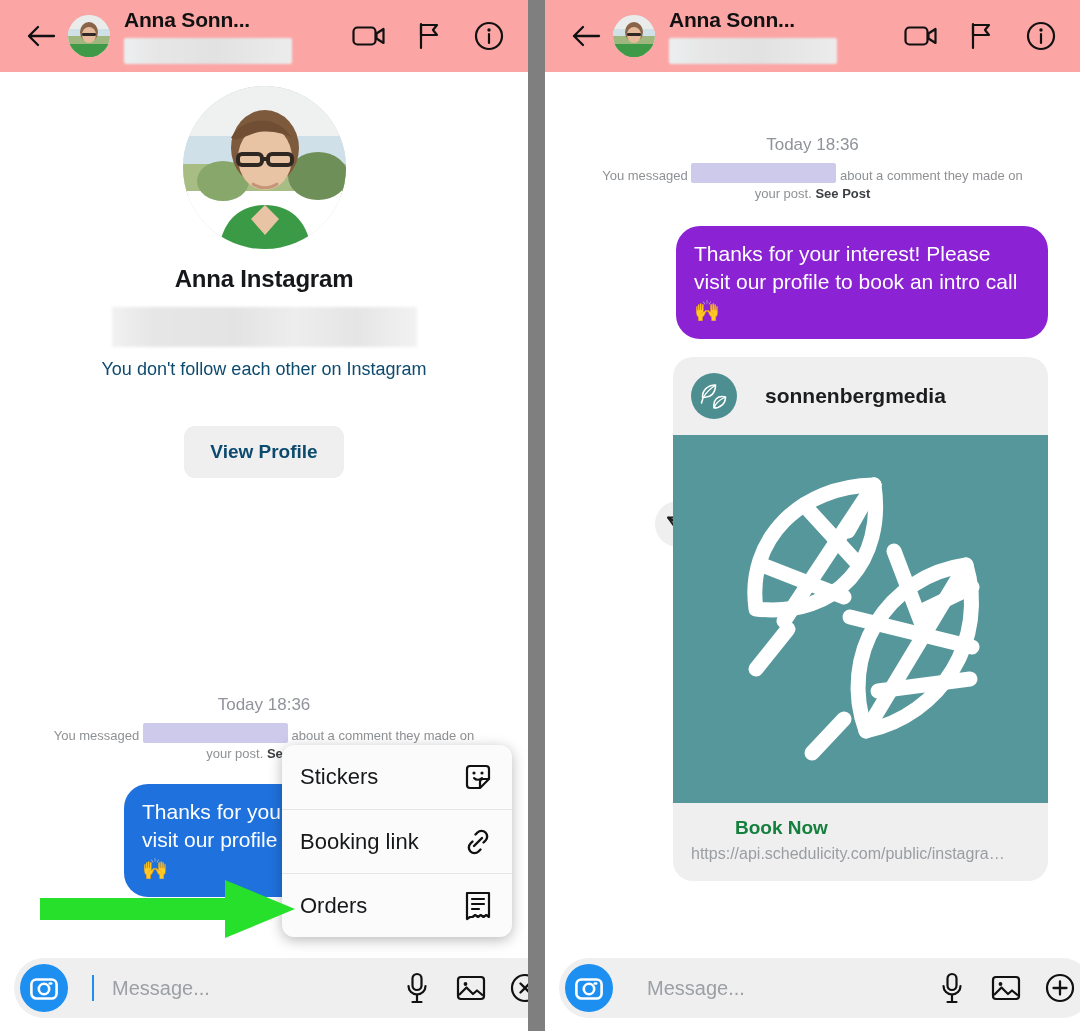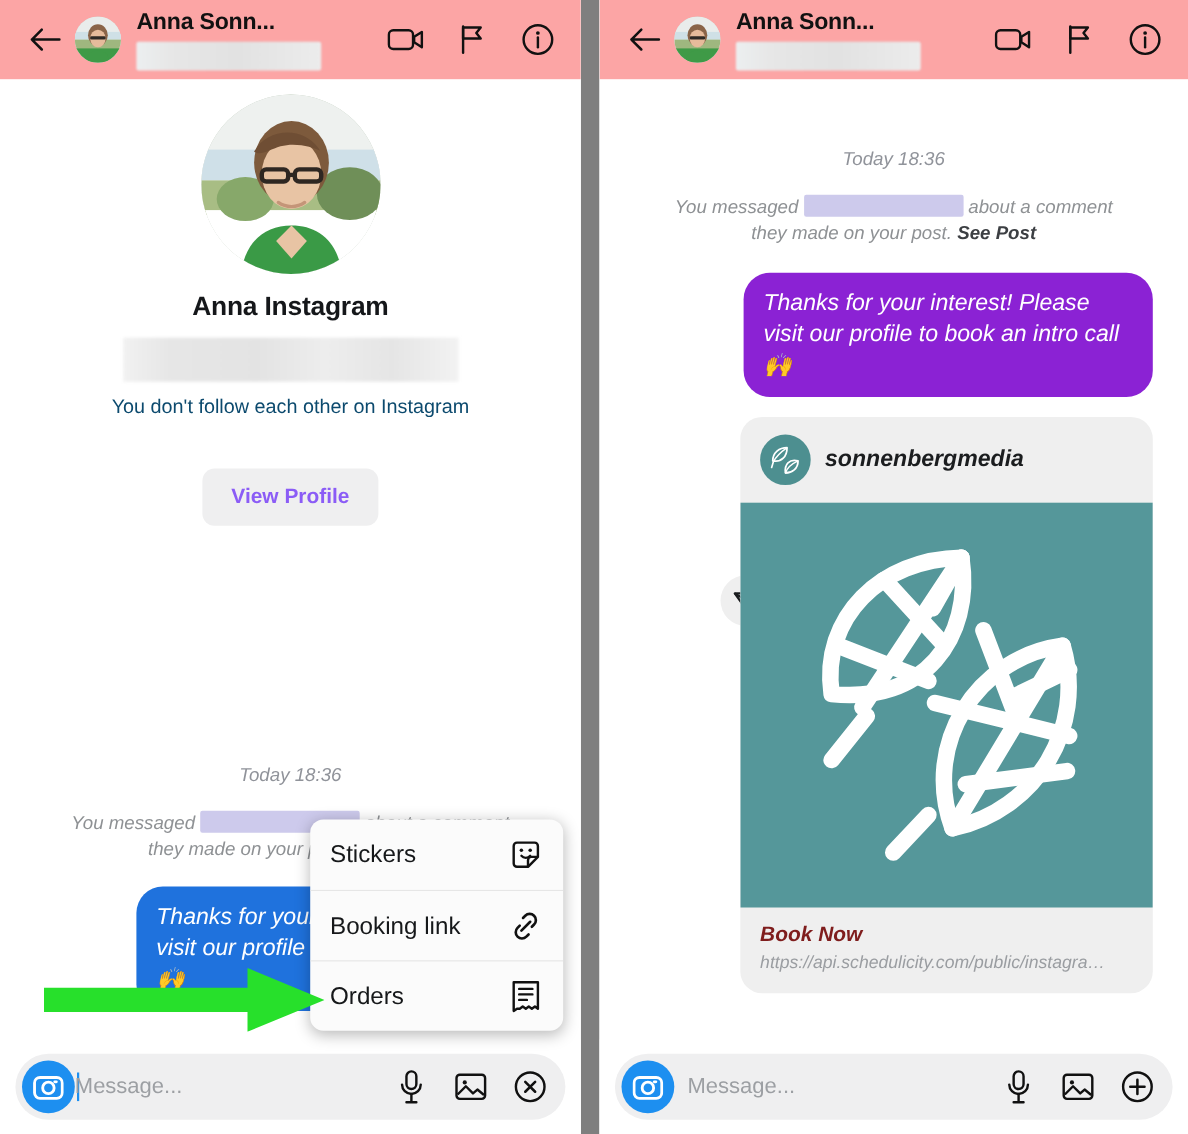--- a/index.html
+++ b/index.html
@@ -69,33 +69,33 @@
     width: 305px; height: 40px;
     background: linear-gradient(90deg,#f1f1f1 0%, #e6e6e6 14%, #e3e3e3 40%, #ededed 60%, #e5e5e5 80%, #f2f2f2 100%);
     filter: blur(1.4px);
   }
   .profile-note {
     margin-top: 12px; font-size: 18px; color: #0c4a6e;
   }
   .profile-btn {
     margin: 46px auto 0;
     display: inline-block;
-    background: #efeff0; color: #8b5cf6;
+    background: #efeff0; color: #0c4a6e;
     font-size: 19px; font-weight: bold;
     border: none; border-radius: 11px;
     padding: 15px 26px;
     cursor: pointer;
   }
 
   
-  .thread { padding: 0 16px; font-style: italic; }
+  .thread { padding: 0 16px; }
   .daystamp { text-align: center; font-size: 17px; color: #90939a; }
   .sysline {
-    text-align: center; font-size: 17px; color: #8e9194;
-    line-height: 1.35; max-width: 430px; margin: 22px auto 0;
+    text-align: center; font-size: 13px; color: #8e9194;
+    line-height: 1.35; max-width: 430px; margin: 8px auto 0;
   }
   .sysline b { color: #3c3f43; font-weight: bold; }
   .redact-inline {
     display: inline-block; vertical-align: -3px;
     width: 145px; height: 20px; background: #cdcaec;
     border-radius: 2px;
   }
 
   .bubble {
     color: #fff; font-size: 21px; line-height: 1.35;
@@ -105,47 +105,47 @@
   }
   .bubble-blue   { background: #1f72dd; }
   .bubble-purple { background: #8b22d4; }
 
   
   .card {
     margin-left: auto; width: 375px;
     background: #efefef; border-radius: 20px; overflow: hidden;
     position: relative;
   }
-  .card-head { display: flex; align-items: center; gap: 13px; padding: 16px 18px; }
+  .card-head { display: flex; align-items: center; gap: 28px; padding: 16px 18px; }
   .card-logo {
     width: 46px; height: 46px; border-radius: 50%;
     background: #4d8f90; display: flex; align-items: center; justify-content: center;
     flex: 0 0 auto;
   }
   .card-handle { font-size: 21px; font-weight: bold; color: #1b1d1f; }
   .card-img { width: 100%; height: 368px; background: #55979a; display: flex; align-items: center; justify-content: center; }
   .card-foot { padding: 14px 18px 18px; }
-  .card-title { font-size: 19px; font-weight: bold; color: #7f1d1d; }
+  .card-title { font-size: 19px; font-weight: bold; color: #15803d; margin-left: 44px; }
   .card-url { margin-top: 6px; font-size: 16px; color: #9a9da1; white-space: nowrap; overflow: hidden; text-overflow: ellipsis; }
 
   .send-chip {
     position: absolute; left: 94px; width: 46px; height: 46px;
     border-radius: 50%; background: #efefef;
     display: flex; align-items: center; justify-content: center;
   }
 
   
   .composer {
     position: absolute; left: 0; right: 0; bottom: 0;
     height: 86px; background: #fff;
     display: flex; align-items: center; padding: 0 14px;
   }
   .composer-inner {
     flex: 1; height: 60px; background: #efeff0; border-radius: 30px;
-    display: flex; align-items: center; padding: 0 16px 0 6px; gap: 2px;
+    display: flex; align-items: center; padding: 0 16px 0 6px; gap: 24px;
   }
   .cam {
     width: 48px; height: 48px; border-radius: 50%; background: #1d8ff0;
     display: flex; align-items: center; justify-content: center; flex: 0 0 auto;
   }
   .msg-input {
     flex: 1; border: none; background: transparent; outline: none;
     font-family: "Liberation Sans", sans-serif; font-size: 20px; color: #1b1d1f;
   }
   .msg-input::placeholder { color: #9c9fa3; }

